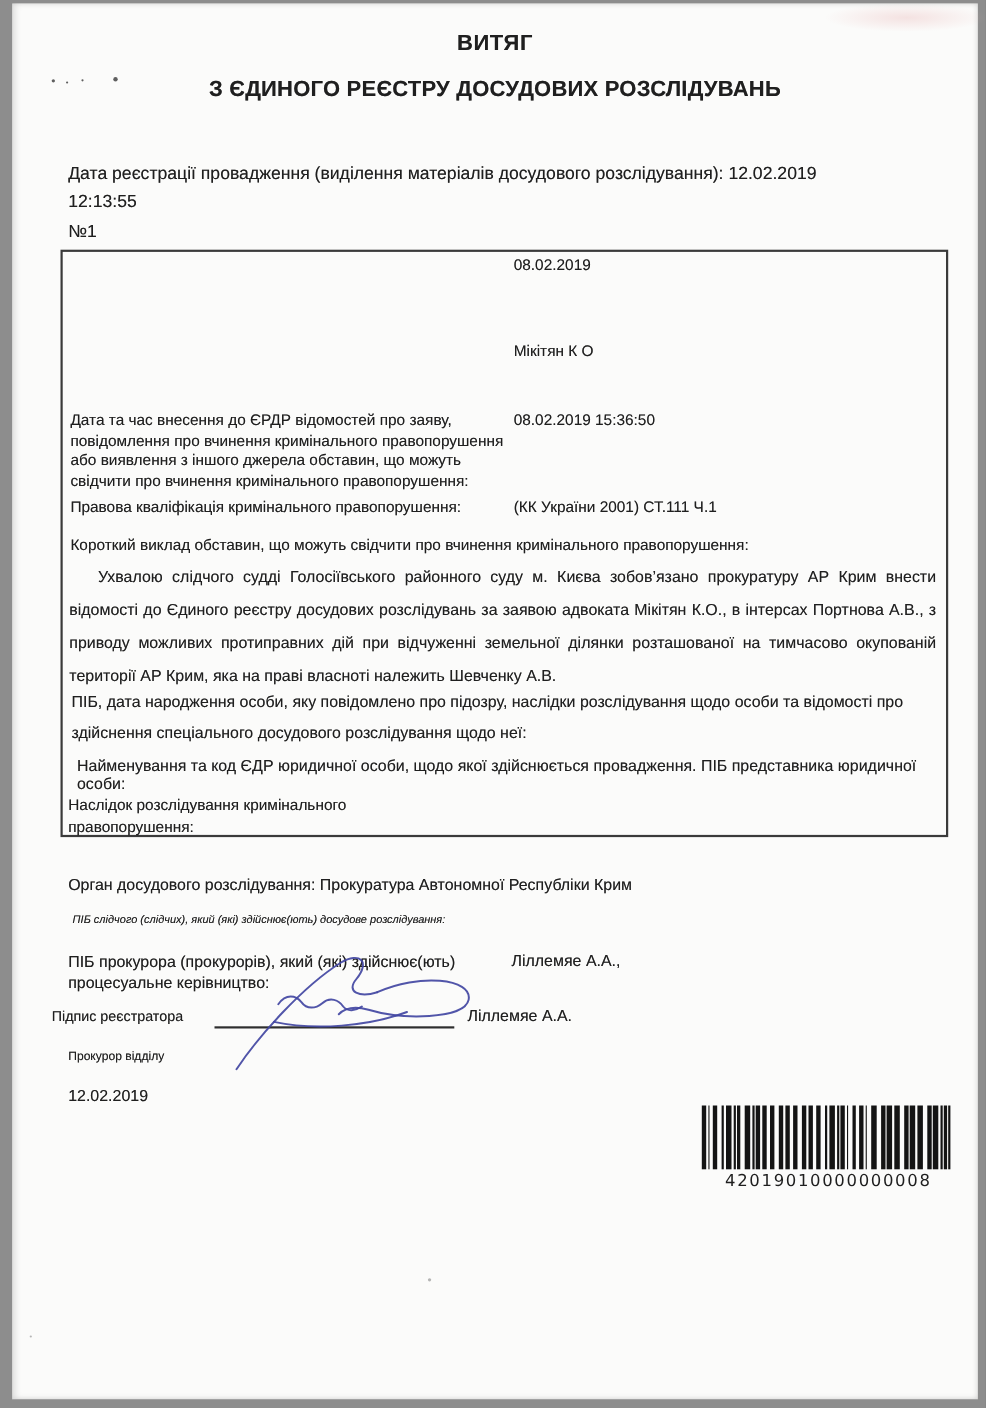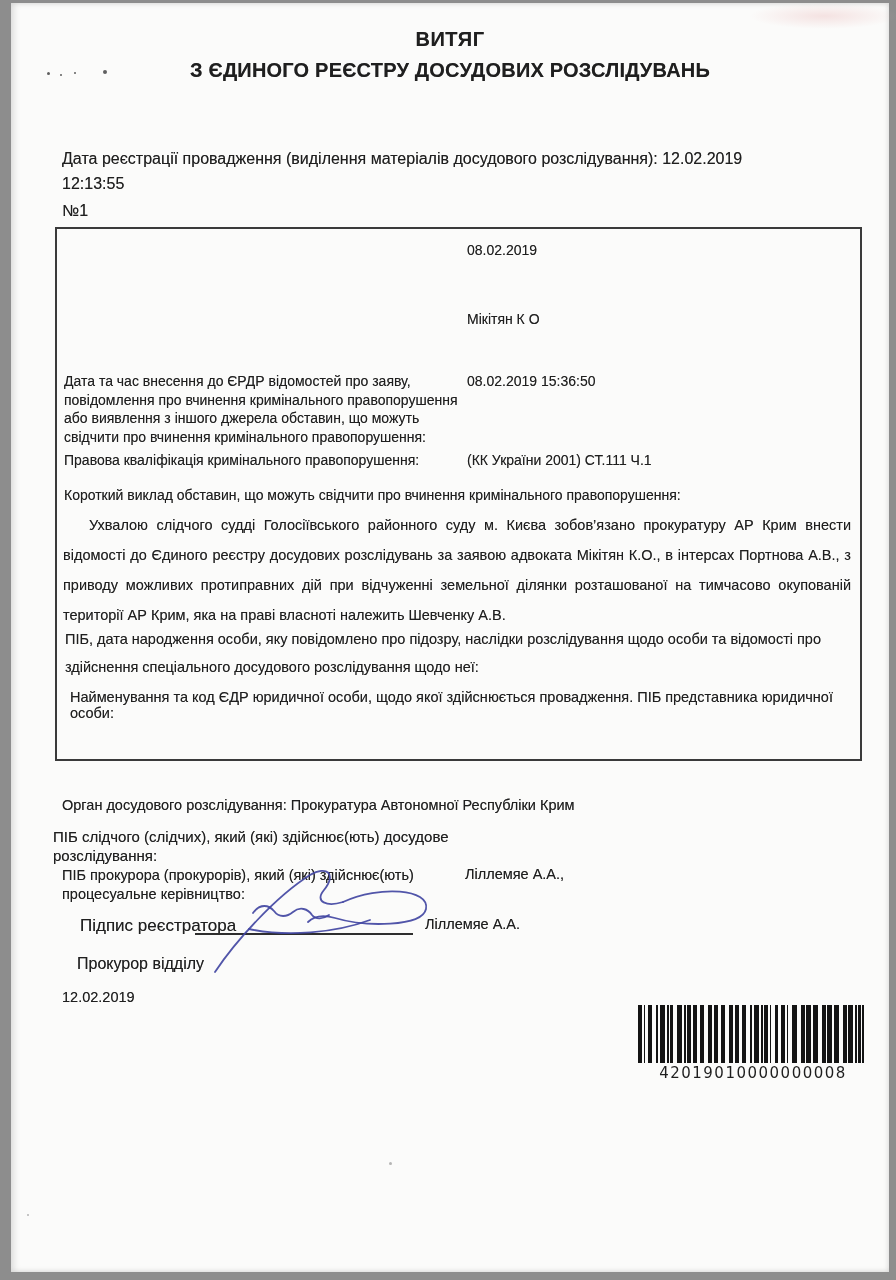--- a/index.html
+++ b/index.html
@@ -16,58 +16,58 @@
     background:#fbfbfa;
     box-shadow:inset 3px 0 6px rgba(0,0,0,.12), inset -2px 0 4px rgba(0,0,0,.08);
   }
   .t{position:absolute;text-shadow:0 0 .5px rgba(0,0,0,.5);}
   .doc-title{
     left:0;right:0;top:25px;text-align:center;
     font-size:20px;font-weight:600;letter-spacing:.5px;margin:0;
   }
   .doc-subtitle{
     left:0;right:0;top:52px;text-align:center;
-    font-size:20px;font-weight:600;letter-spacing:.2px;margin:4px;
+    font-size:20px;font-weight:600;letter-spacing:.2px;margin:15px;
   }
   .case-line{left:51px;top:101px;font-size:16px;margin:0;}
   .reg-line{left:51px;top:143px;width:800px;font-size:16px;line-height:25px;margin:0;}
   .reg-time{display:block;}
   .record-no{left:51px;top:199px;font-size:16px;font-weight:500;}
 
   .tablebox{
     position:absolute;left:44px;top:224px;width:803px;height:530px;
     border:2px solid #3a3a3a;background:transparent;
   }
   .tablebox .t{text-shadow:0 0 .4px rgba(0,0,0,.45);}
   .tlabel{font-size:14px;line-height:18.5px;width:398px;}
   .tvalue{left:410px;font-size:14px;line-height:18px;}
-  .r1l{left:7px;top:9px;}   .r1v{top:12px;text-align:center;}
+  .r1l{left:7px;top:9px;}   .r1v{top:2px;text-align:center;}
   .r2l{left:7px;top:81px;}  .r2v{top:81px;}
   .r3l{left:7px;top:143px;} .r3v{top:143px;}
   .r4l{left:7px;top:222px;} .r4v{top:222px;}
   .summary-h{left:7px;top:258px;font-size:14px;width:780px;}
   .summary-p{
     left:6px;top:281px;width:788px;margin:0;
     font-size:14.5px;line-height:30px;text-align:justify;text-indent:26px;
   }
   .suspect-h{left:8px;top:396px;width:786px;font-size:14.5px;line-height:28px;}
   .legal-h{left:13px;top:460px;width:780px;font-size:14.5px;}
   .outcome{left:5px;top:492px;width:288px;font-size:14px;line-height:20px;}
 
   .authority-line{left:51px;top:779px;font-size:14.5px;}
-  .investigator-label{left:42px;top:824px;width:445px;font-size:15px;line-height:19px;}
+  .investigator-label{left:55px;top:824px;width:445px;font-size:10px;line-height:19px;font-style:italic;}
   .prosecutor-label{left:51px;top:863px;width:405px;font-size:14.5px;line-height:19px;}
   .prosecutor-name{left:454px;top:863px;font-size:14.5px;}
-  .sig-label{left:69px;top:913px;font-size:17px;text-align:center;}
+  .sig-label{left:36px;top:913px;font-size:13px;text-align:center;}
   .sig-line{
     position:absolute;left:184px;top:911px;width:218px;height:19px;
     border-bottom:2px solid #2e2e2e;
   }
   .registrar-name{left:414px;top:913px;font-size:14.5px;}
-  .position-line{left:66px;top:952px;font-size:16px;}
+  .position-line{left:51px;top:952px;font-size:11px;}
   .date-line{left:51px;top:986px;font-size:14.5px;}
 
   .signature{position:absolute;left:194px;top:854px;width:235px;height:125px;pointer-events:none;}
   .signature path{fill:none;stroke:#4247a2;stroke-width:1.8;stroke-linecap:round;opacity:.92;}
 
   .barcode{position:absolute;left:627px;top:1002px;width:230px;}
   .barcode-bars{display:flex;height:58px;width:230px;}
   .barcode-bars span{display:block;height:100%;}
   .barcode-text{
     text-align:center;font-size:15px;letter-spacing:1.5px;margin-top:1px;
@@ -117,20 +117,21 @@
       <div class="t tvalue r3v">08.02.2019 15:36:50</div>
 
       <div class="t tlabel r4l">Правова кваліфікація кримінального правопорушення:</div>
       <div class="t tvalue r4v">(КК України 2001) СТ.111 Ч.1</div>
 
       <div class="t summary-h">Короткий виклад обставин, що можуть свідчити про вчинення кримінального правопорушення:</div>
       <p class="t summary-p">Ухвалою слідчого судді Голосіївського районного суду м. Києва зобов’язано прокуратуру АР Крим внести відомості до Єдиного реєстру досудових розслідувань за заявою адвоката Мікітян К.О., в інтерсах Портнова А.В., з приводу можливих протиправних дій при відчуженні земельної ділянки розташованої на тимчасово окупованій території АР Крим, яка на праві власноті належить Шевченку А.В.</p>
 
       <div class="t legal-h">Найменування та код ЄДР юридичної особи, щодо якої здійснюється провадження. ПІБ представника юридичної особи:</div>
       <div class="t suspect-h">ПІБ, дата народження особи, яку повідомлено про підозру, наслідки розслідування щодо особи та відомості про здійснення спеціального досудового розслідування щодо неї:</div>
+      <div class="t outcome">Наслідок розслідування кримінального правопорушення:</div>
     </div>
 
     <p class="t authority-line"><span>Орган досудового розслідування:</span> <span>Прокуратура Автономної Республіки Крим</span></p>
 
     <div class="t investigator-label">ПІБ слідчого (слідчих), який (які) здійснює(ють) досудове розслідування:</div>
 
     <div class="t prosecutor-label">ПІБ прокурора (прокурорів), який (які) здійснює(ють) процесуальне керівництво:</div>
     <div class="t prosecutor-name">Ліллемяе А.А.,</div>
 
     <div class="t sig-label">Підпис реєстратора</div>

